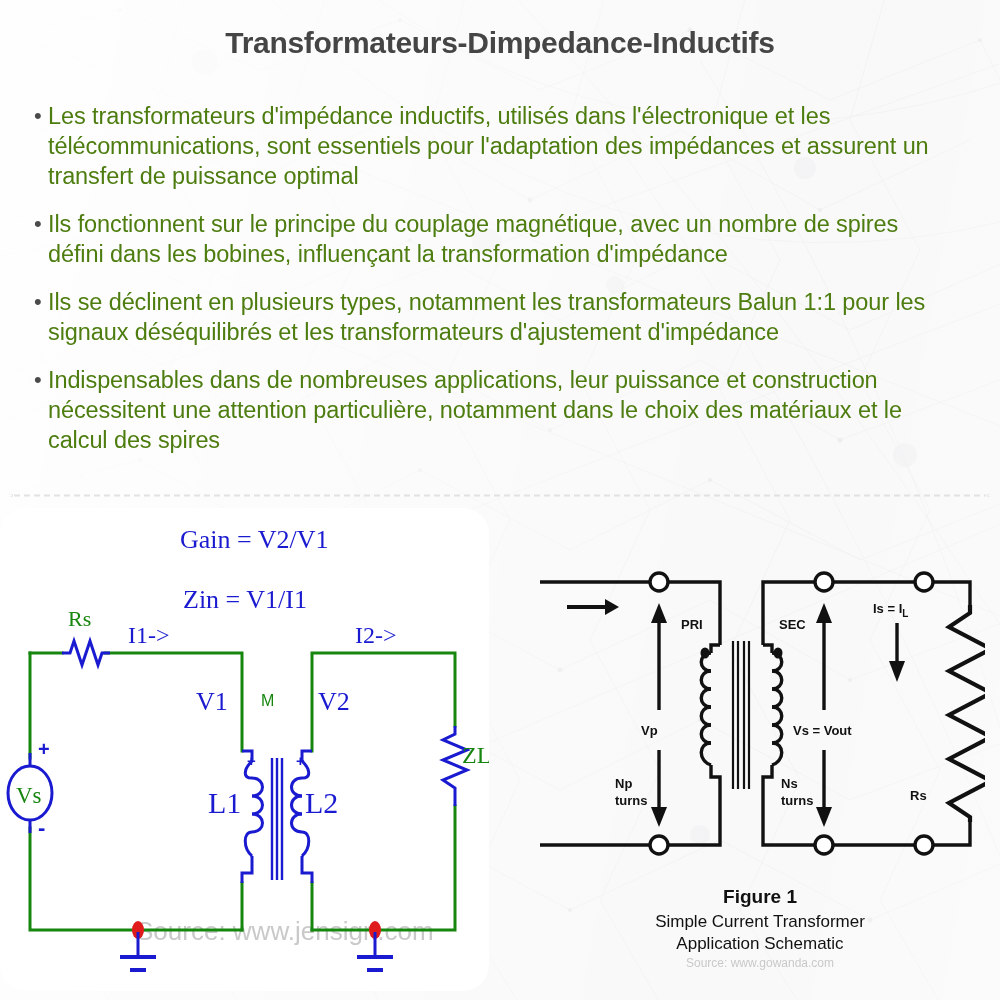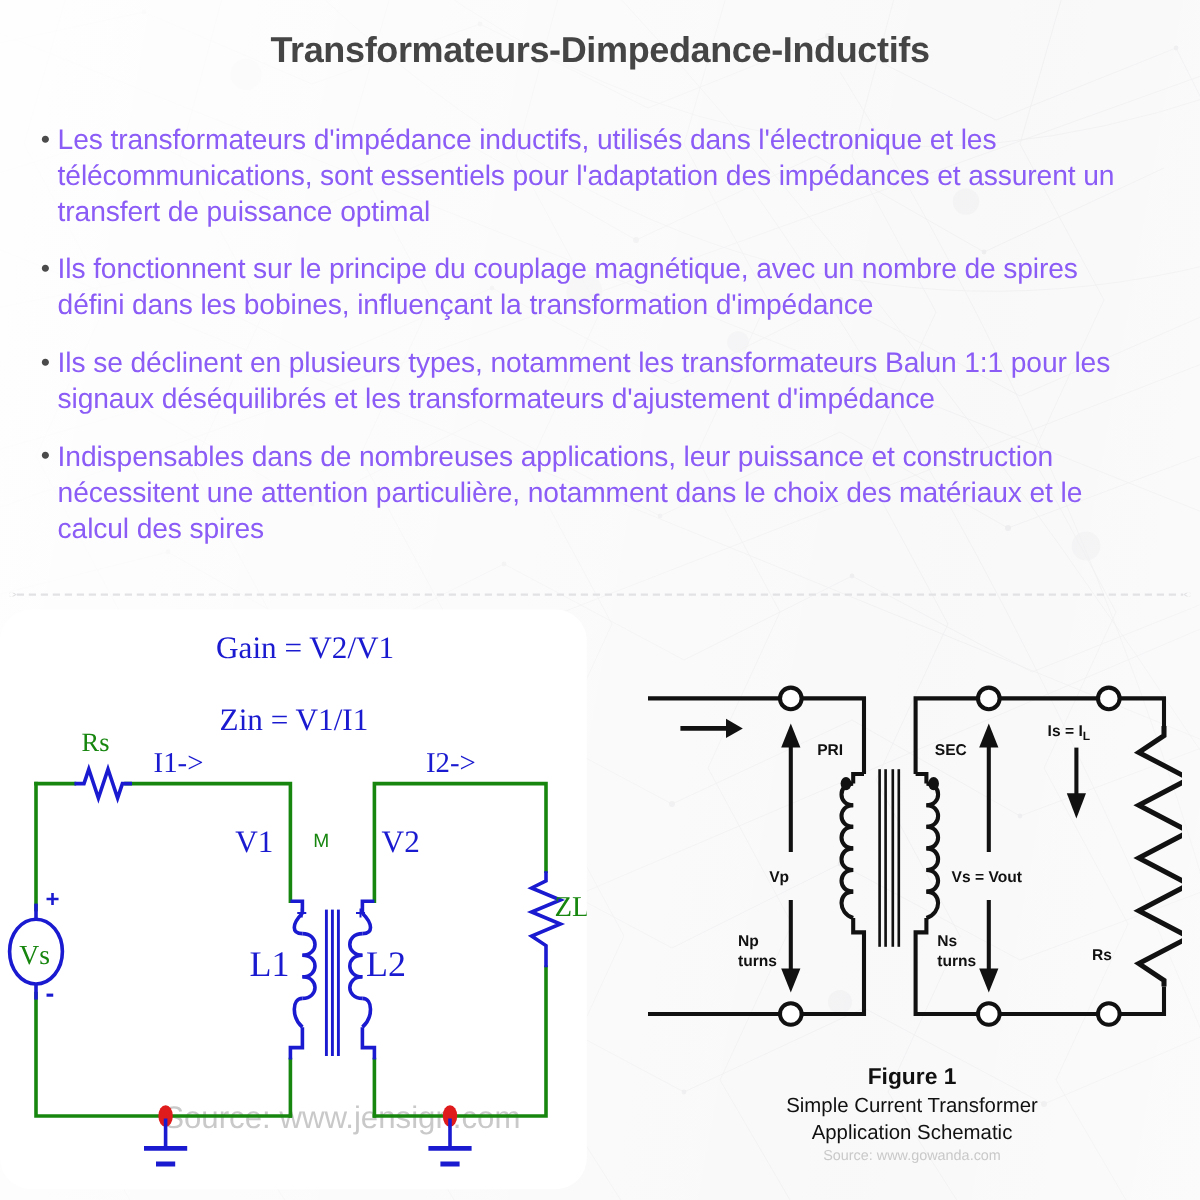--- a/index.html
+++ b/index.html
@@ -56,21 +56,21 @@
     color: #4b4b4b;
     font-size: 22px;
     line-height: 30px;
     width: 14px;
     text-align: left;
   }
   .bullet-text {
     flex: 1 1 auto;
     font-size: 23.5px;
     line-height: 30px;
-    color: #8b5cf6;
+    color: #4d7c0f;
     letter-spacing: -0.1px;
   }
 
   
   #separator {
     position: absolute;
     top: 494px; left: 8px; width: 984px; height: 3px;
   }
 
   

